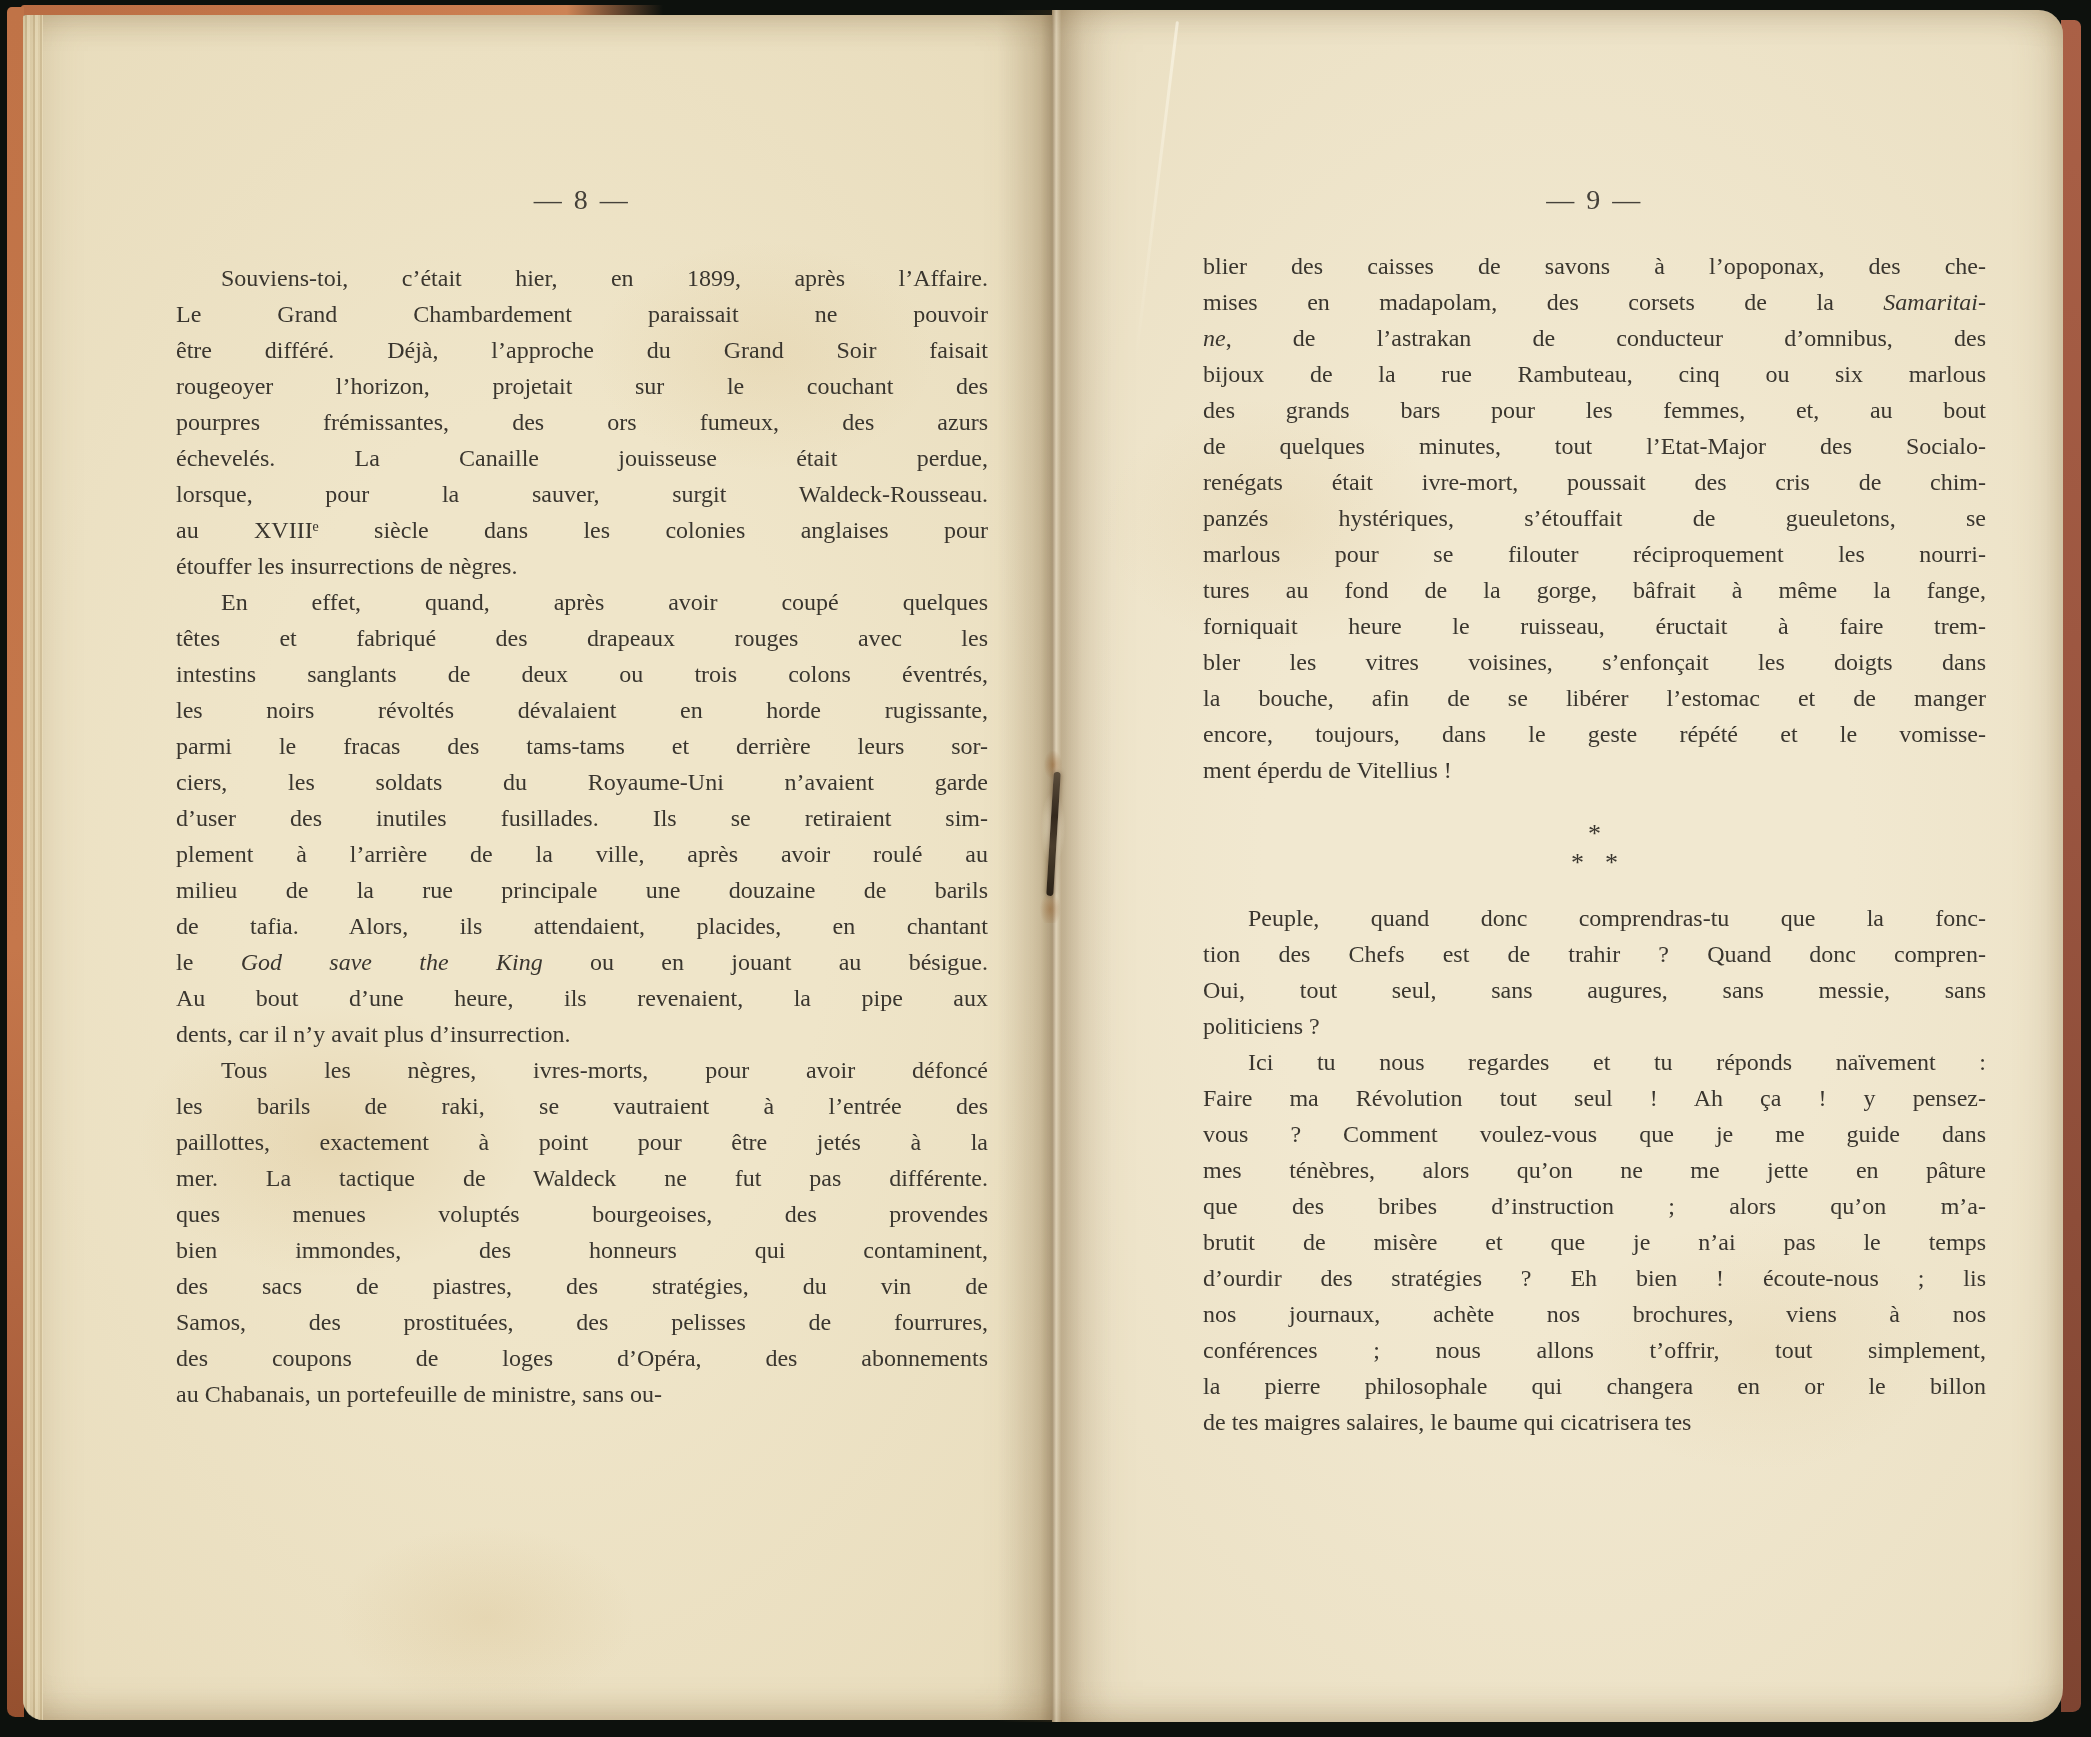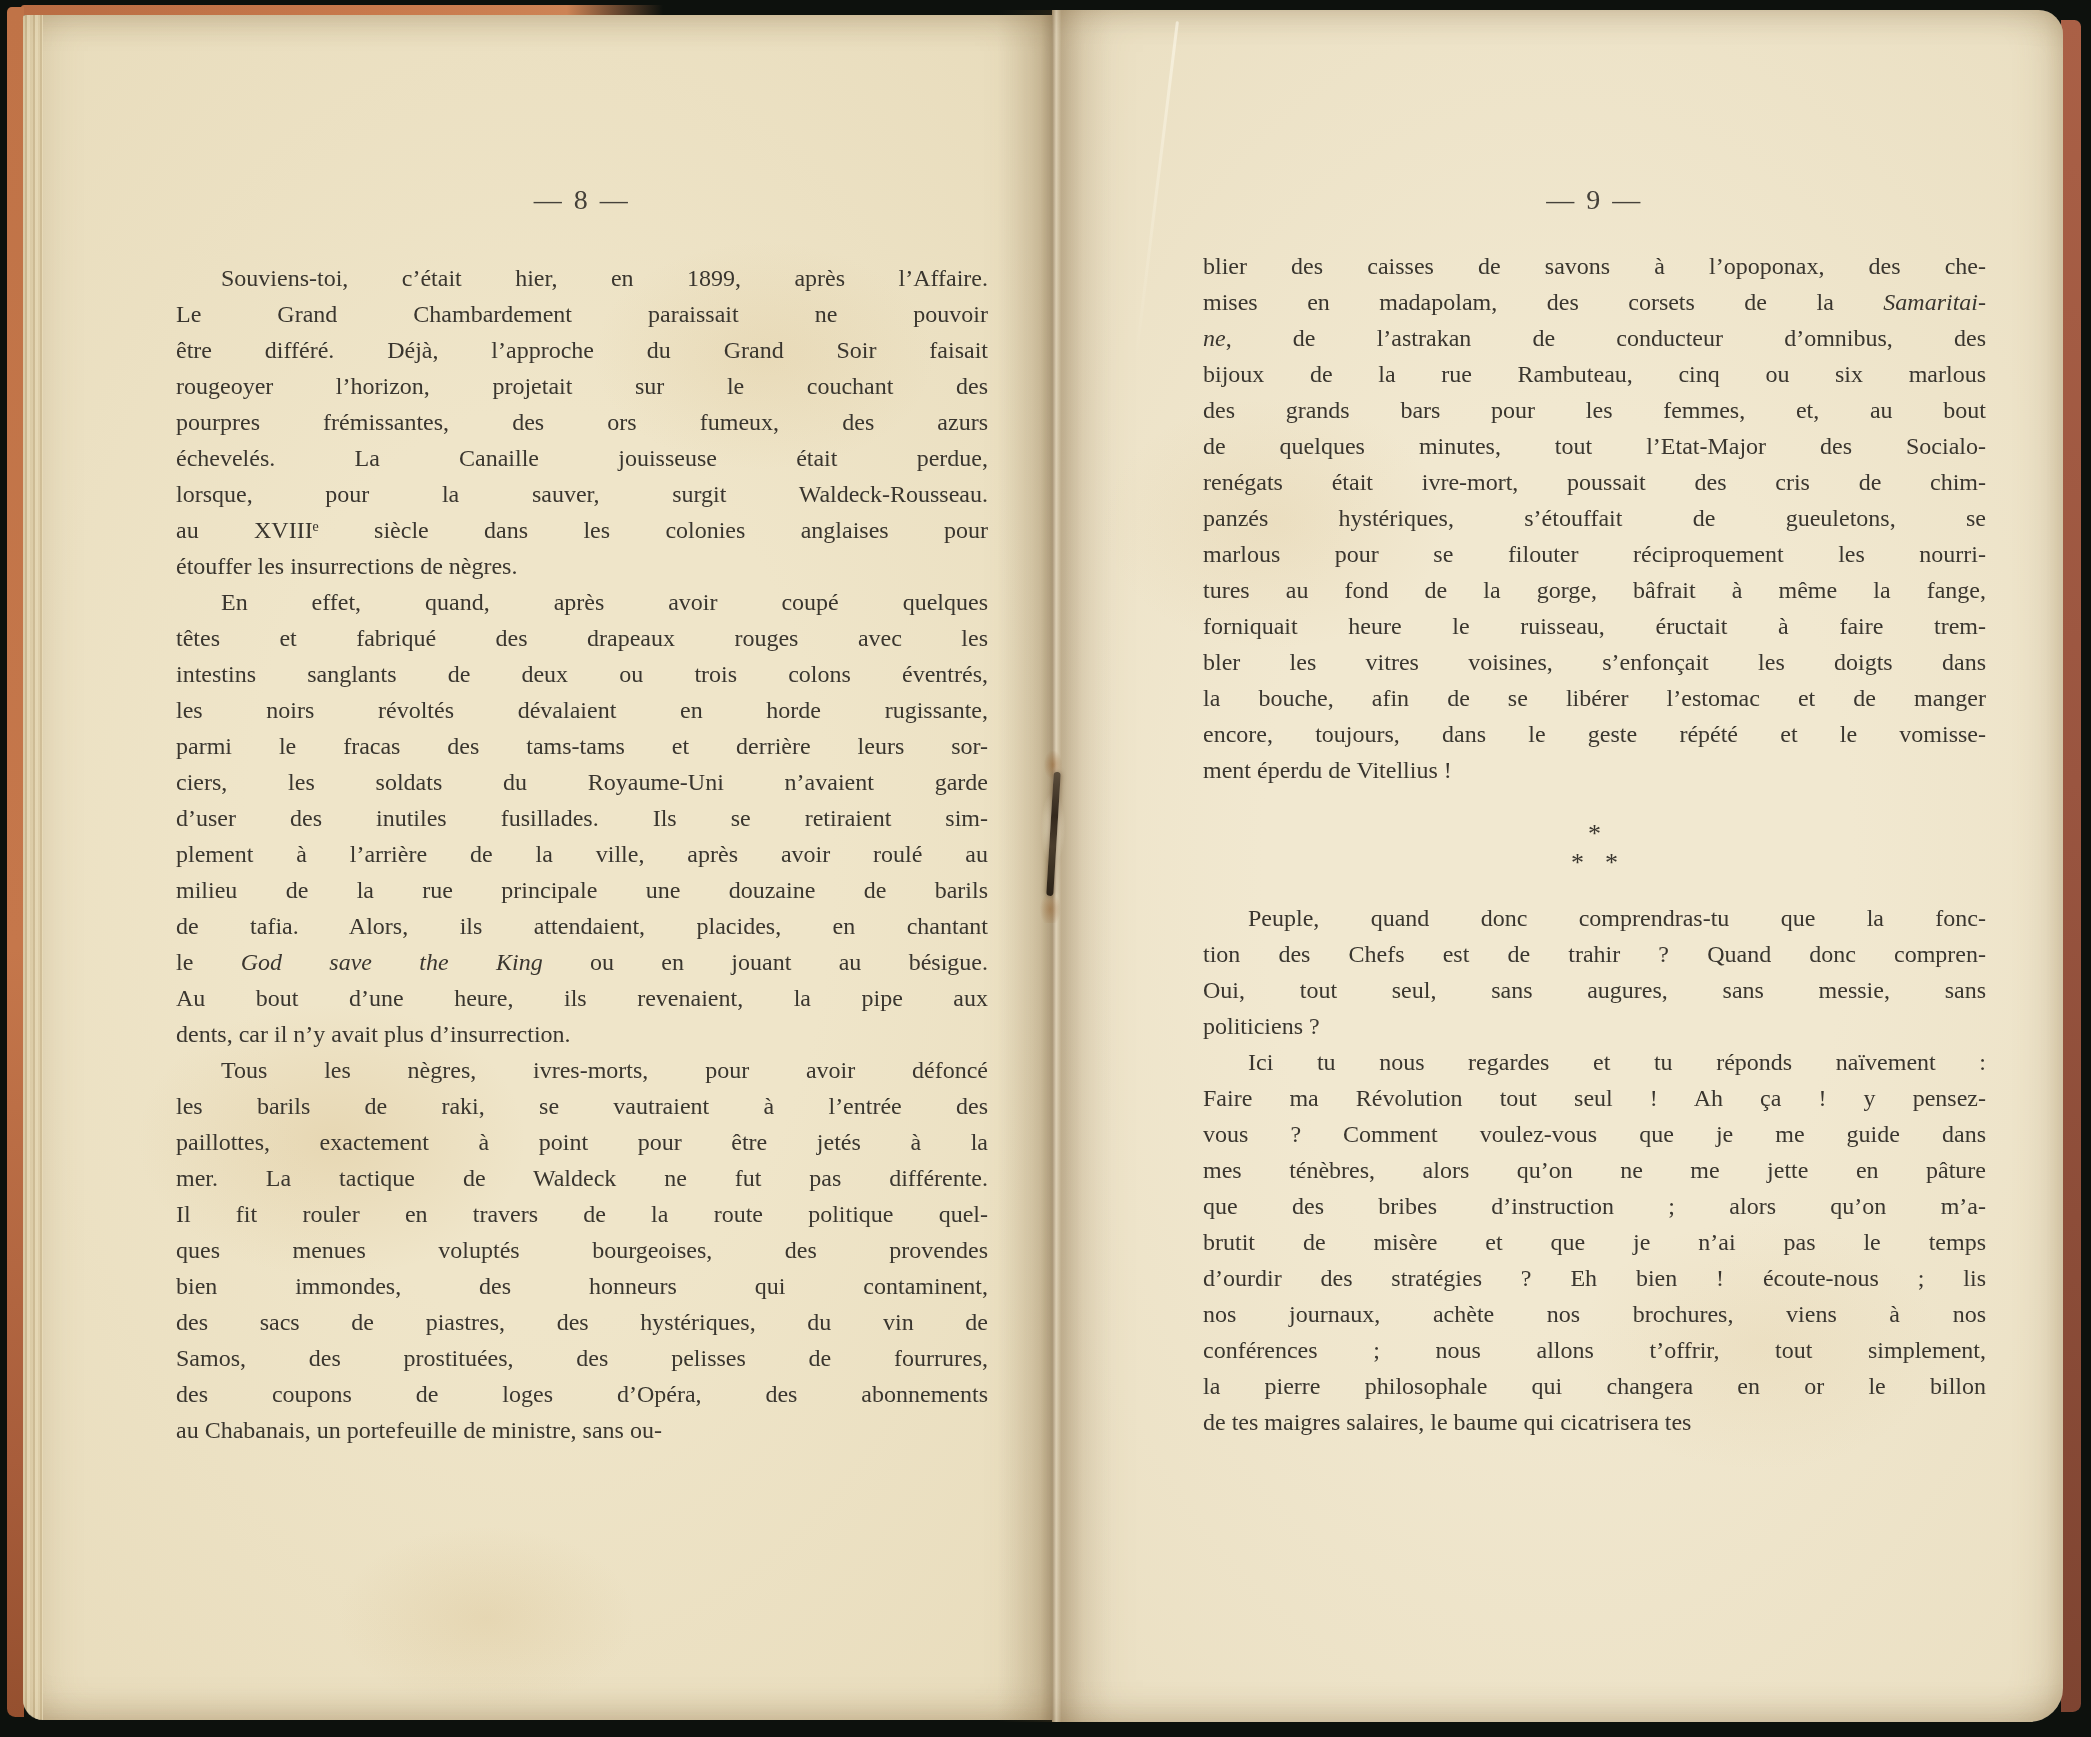--- a/index.html
+++ b/index.html
@@ -155,24 +155,23 @@
           <div class="line">de tafia. Alors, ils attendaient, placides, en chantant</div>
           <div class="line">le <em>God save the King</em> ou en jouant au bésigue.</div>
           <div class="line">Au bout d’une heure, ils revenaient, la pipe aux</div>
           <div class="line final">dents, car il n’y avait plus d’insurrection.</div>
         </div>
         <div class="para indent">
           <div class="line">Tous les nègres, ivres-morts, pour avoir défoncé</div>
           <div class="line">les barils de raki, se vautraient à l’entrée des</div>
           <div class="line">paillottes, exactement à point pour être jetés à la</div>
           <div class="line">mer. La tactique de Waldeck ne fut pas différente.</div>
-          <div class="line">Il fit rouler en travers de la route politique quel-</div>
           <div class="line">ques menues voluptés bourgeoises, des provendes</div>
           <div class="line">bien immondes, des honneurs qui contaminent,</div>
-          <div class="line">des sacs de piastres, des hystériques, du vin de</div>
+          <div class="line">des sacs de piastres, des stratégies, du vin de</div>
           <div class="line">Samos, des prostituées, des pelisses de fourrures,</div>
           <div class="line">des coupons de loges d’Opéra, des abonnements</div>
           <div class="line final">au Chabanais, un portefeuille de ministre, sans ou-</div>
         </div>
       </div>
   </div>
 
   <div class="page page-right">
     <div class="running-head">— 9 —</div>
     <div class="textblock tb-right-1">

